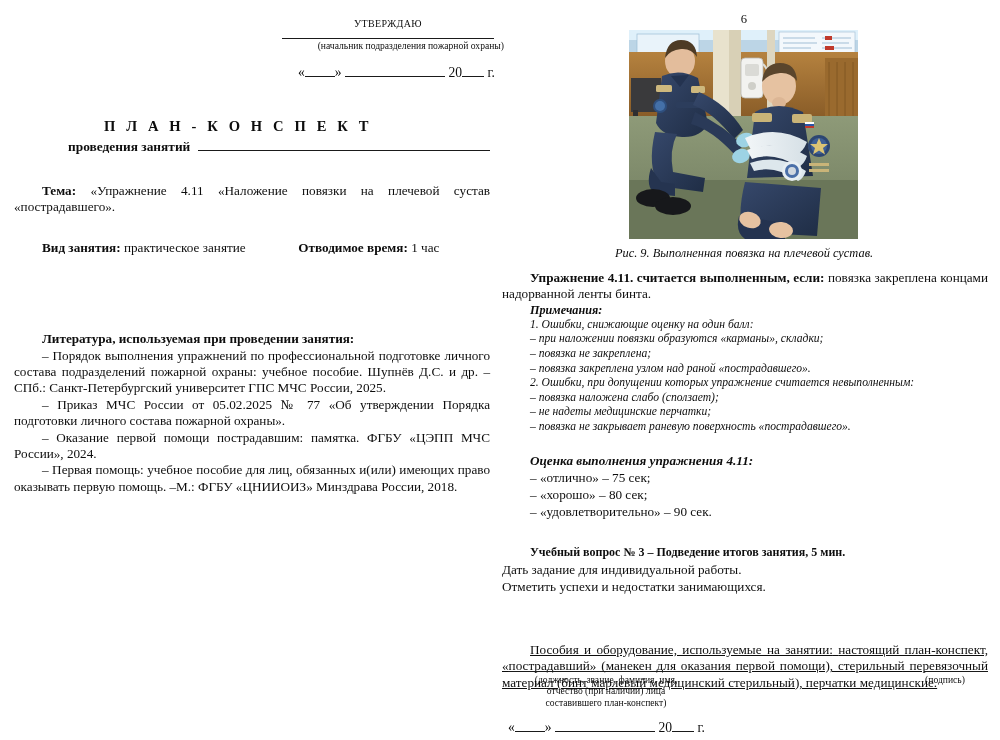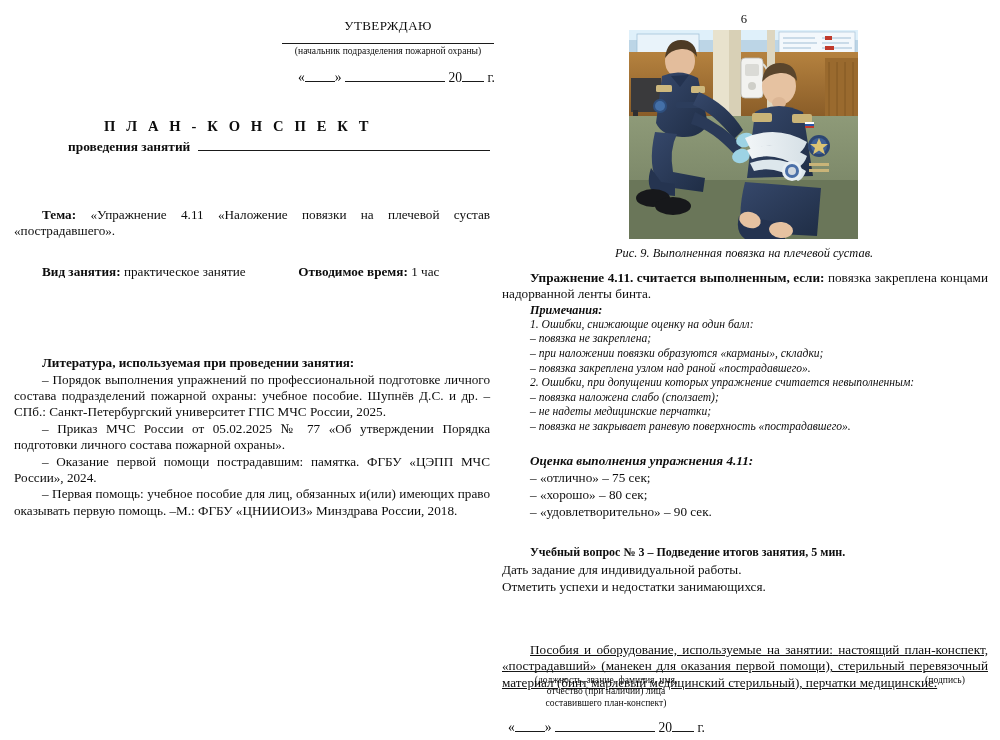--- a/index.html
+++ b/index.html
@@ -51,31 +51,32 @@
 
   
   .approve-block {
     position: absolute;
     left: 258px;
     top: 10px;
     width: 232px;
     text-align: center;
   }
   .approve-title {
-    font-size: 13px;
+    font-size: 10px;
     letter-spacing: .4px;
   }
   .rule-full {
     border-bottom: 1px solid #1a1a1a;
     height: 0;
     margin: 9px 10px 1px 10px;
   }
   .approve-sub {
     font-size: 9.6px;
     line-height: 11px;
+    text-align: right;
   }
   .date-line {
     margin-top: 14px;
     font-size: 13.6px;
     white-space: nowrap;
     text-align: left;
     padding-left: 26px;
   }
   .u-blank {
     display: inline-block;
@@ -113,21 +114,20 @@
     height: 0;
     margin: 0 0 4px 8px;
   }
 
   
   .left-body {
     position: absolute;
     left: 14px;
     top: 183px;
     width: 476px;
-    margin-top: 24px;
   }
 
   
   .photo-wrap {
     position: absolute;
     left: 129px;  
     top: 22px;
     width: 229px;
     height: 209px;
   }
@@ -465,22 +465,22 @@
     <div class="right-body">
 
       <p class="p indent">
         <span class="bi">Упражнение 4.11. считается выполненным, если:</span>
         <span>повязка закреплена концами надорванной ленты бинта.</span>
       </p>
 
       <div class="note-head">Примечания:</div>
 
       <div class="note note-num">1. Ошибки, снижающие оценку на один балл:</div>
+      <div class="note note-dash">– при наложении повязки образуются «карманы», складки;</div>
       <div class="note note-dash">– повязка не закреплена;</div>
-      <div class="note note-dash">– при наложении повязки образуются «карманы», складки;</div>
       <div class="note note-dash">– повязка закреплена узлом над раной «пострадавшего».</div>
 
       <div class="note note-num">2. Ошибки, при допущении которых упражнение считается невыполненным:</div>
       <div class="note note-dash">– повязка наложена слабо (сползает);</div>
       <div class="note note-dash">– не надеты медицинские перчатки;</div>
       <div class="note note-dash">– повязка не закрывает раневую поверхность «пострадавшего».</div>
 
       <div class="spacer-md"></div>
 
       <div class="eval-head">Оценка выполнения упражнения 4.11:</div>

